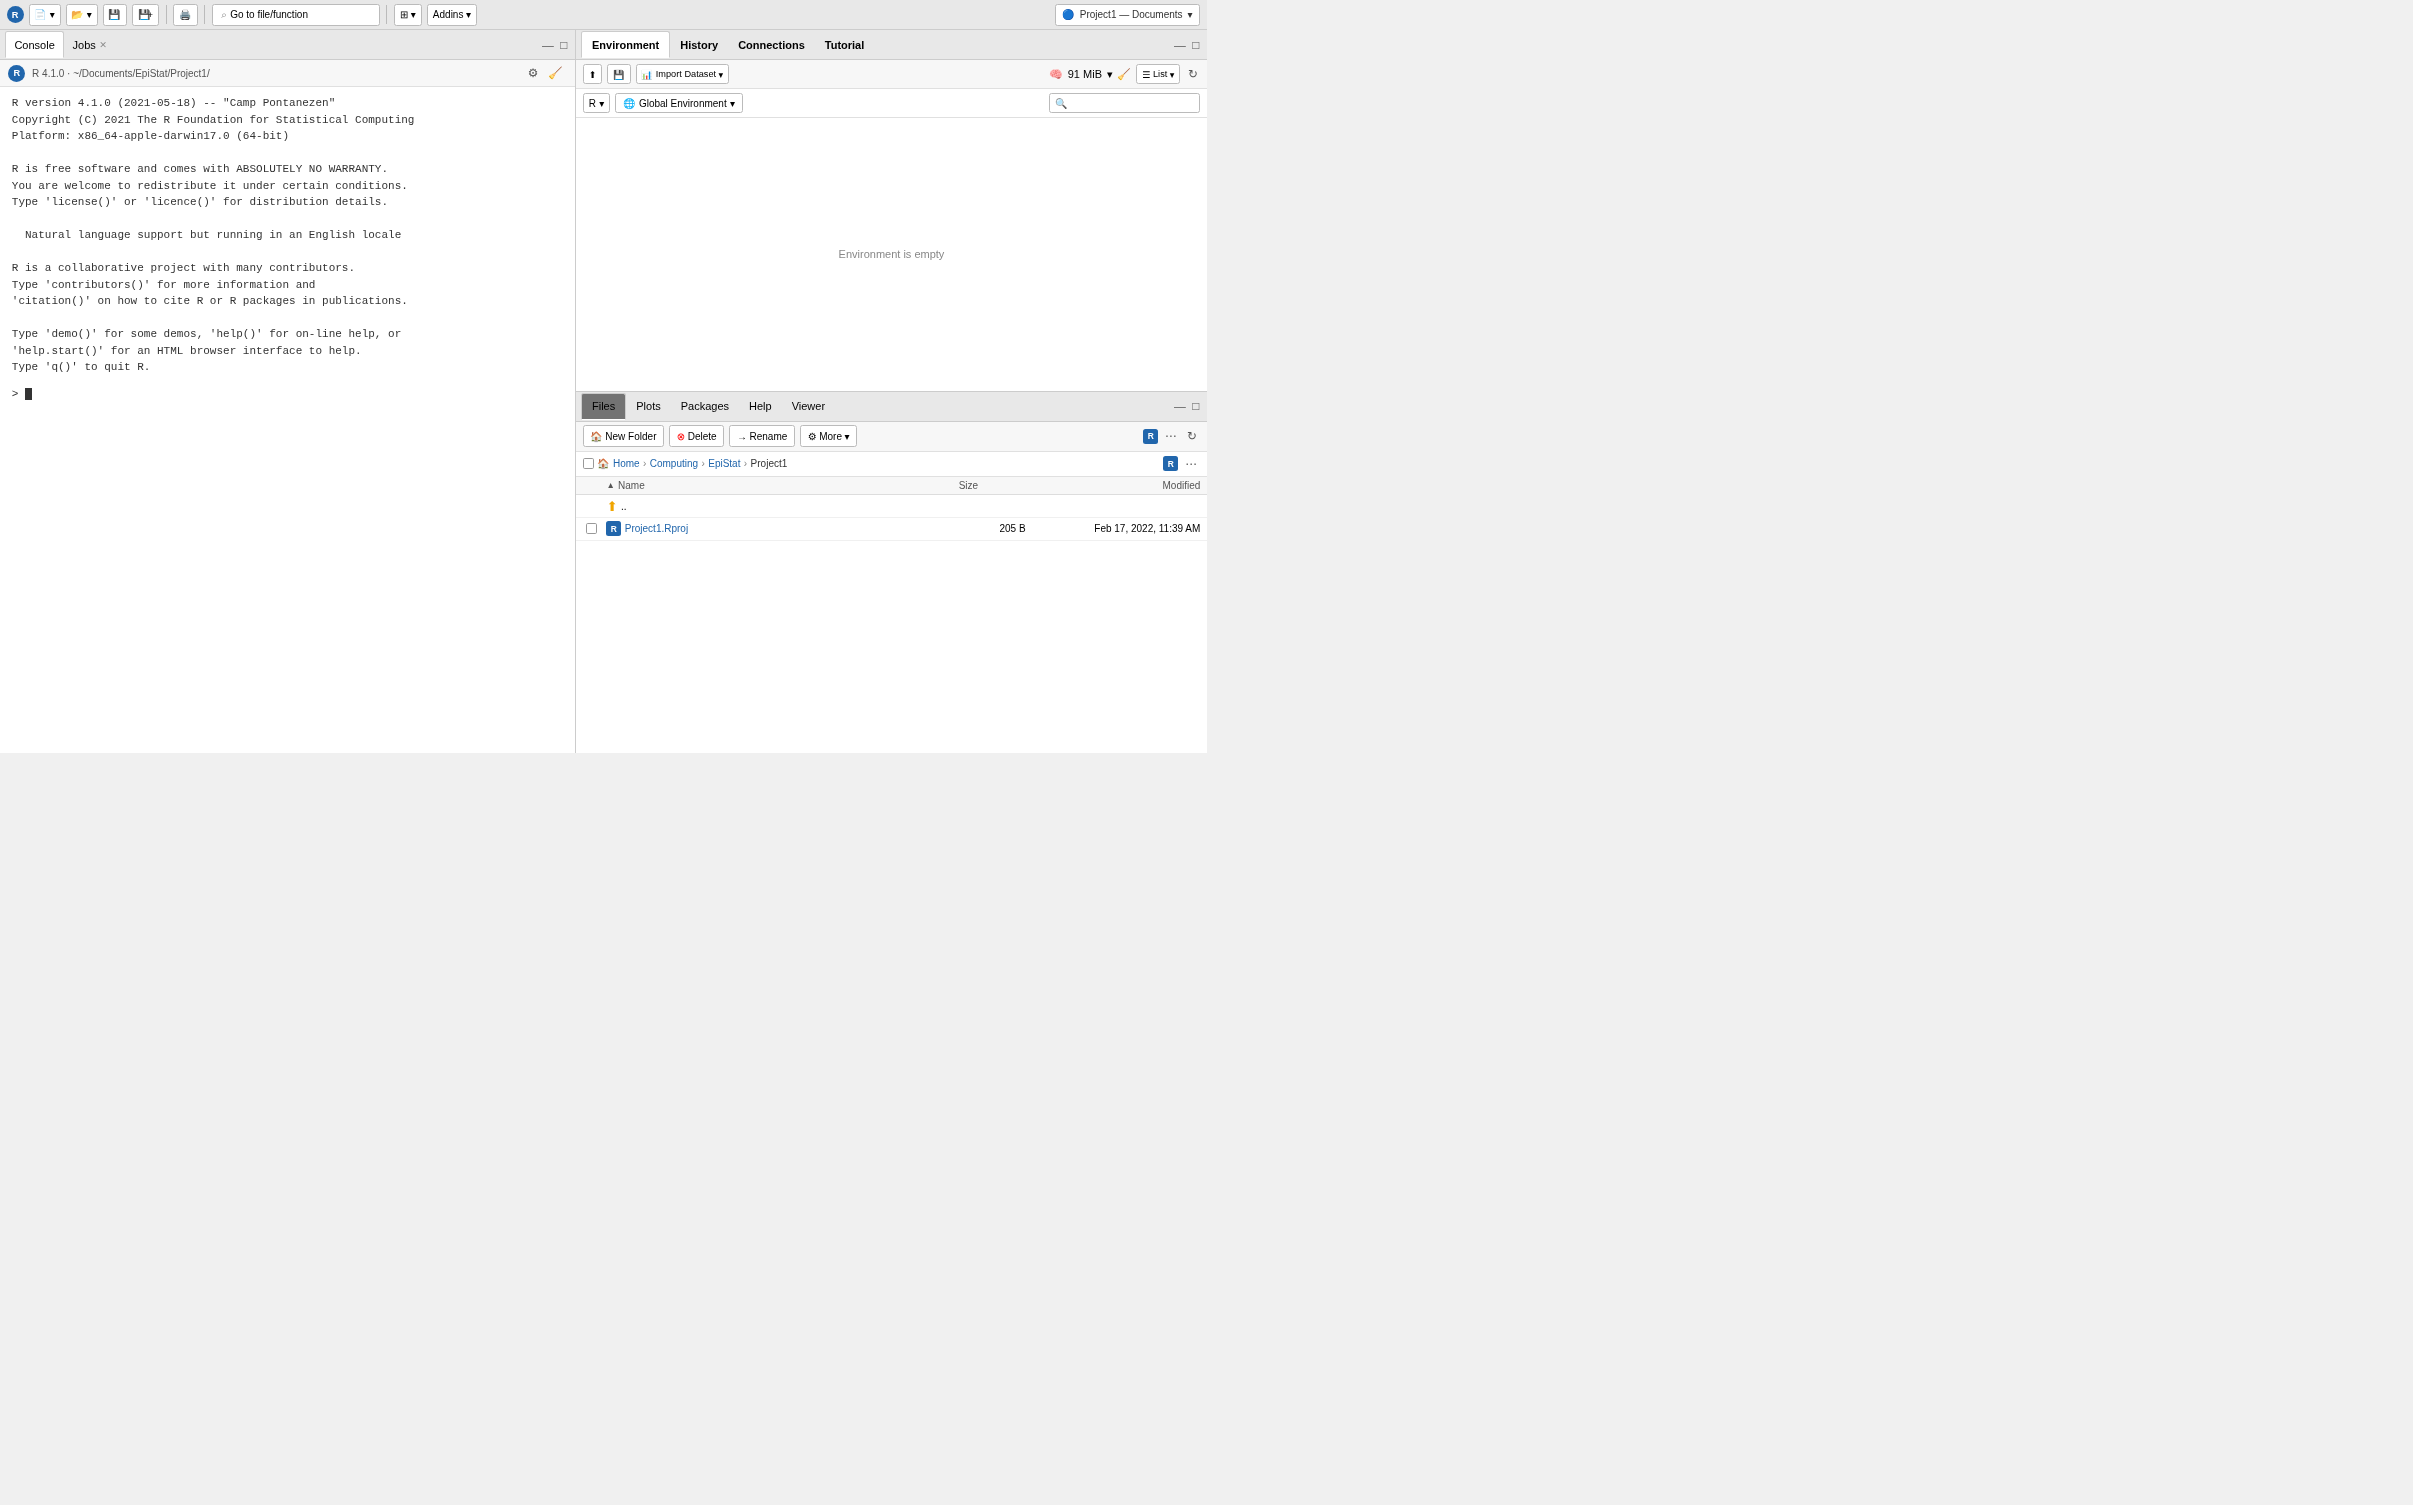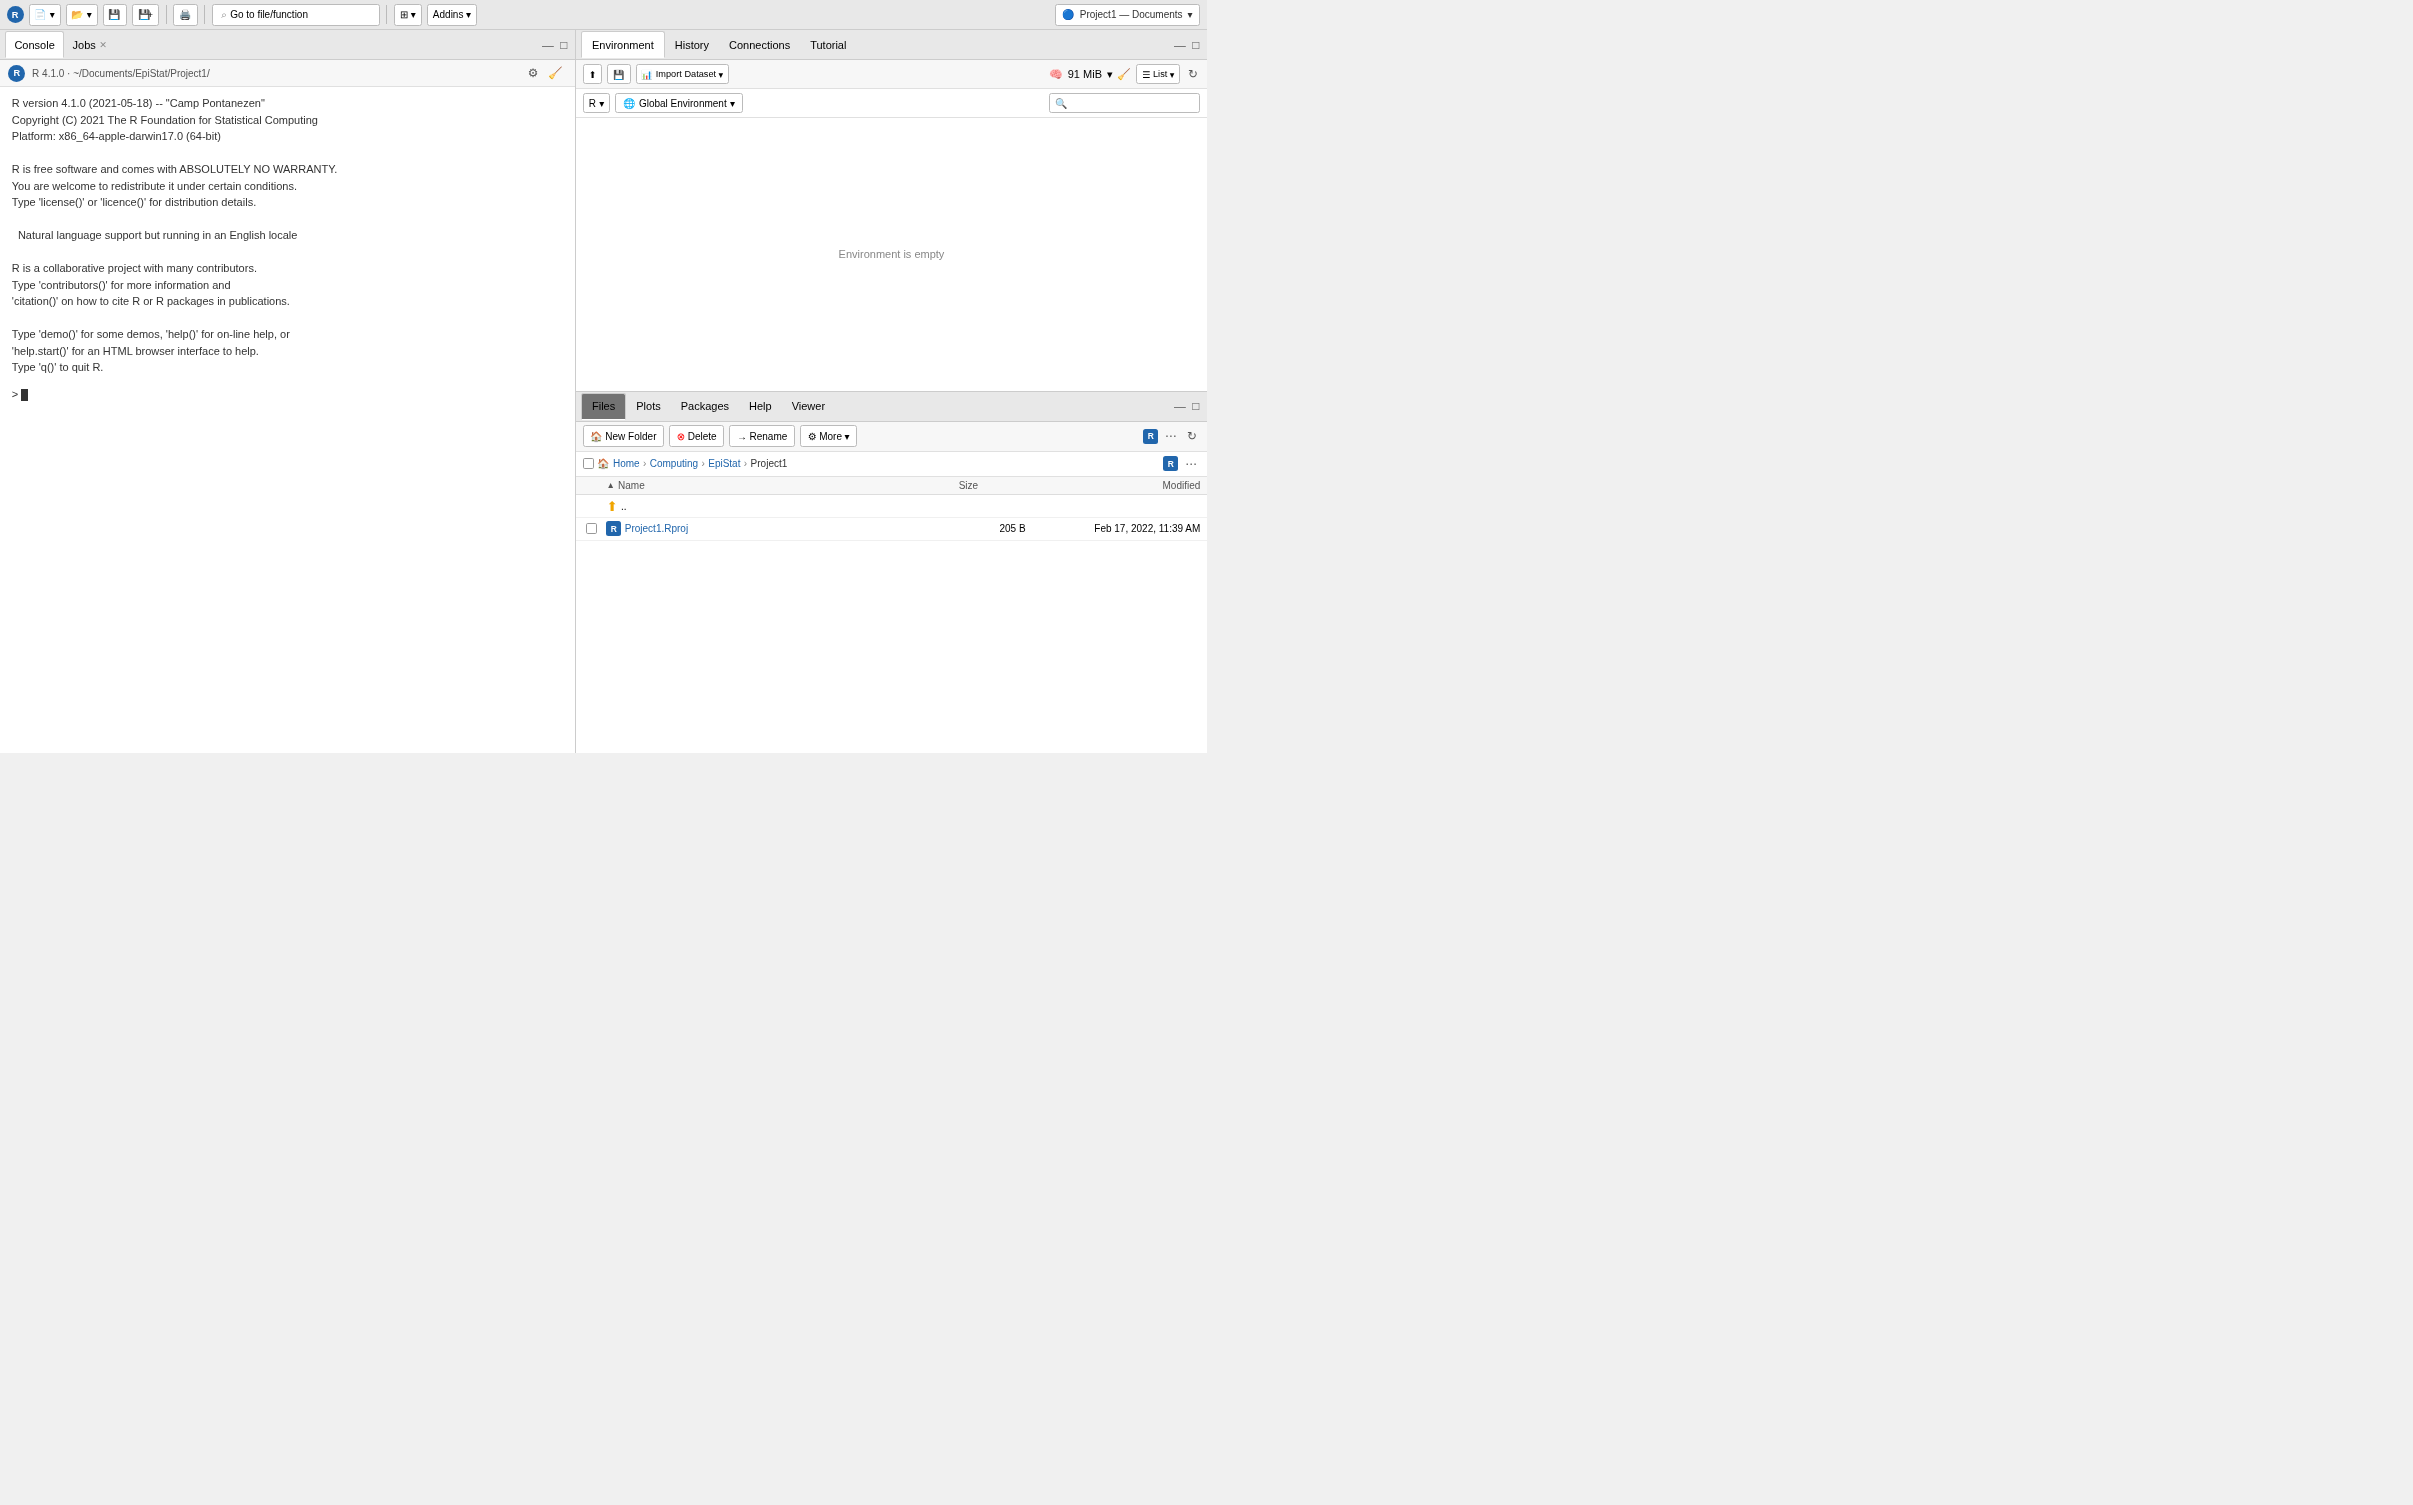--- a/index.html
+++ b/index.html
@@ -146,21 +146,21 @@
       font-size: 9.2px;
       font-weight: bold;
     }
     .console-path {
       font-size: 10px;
       color: #555;
     }
     .console-body {
       flex: 1;
       padding: 8.4px 11.8px;
-      font-family: Liberation Sans, sans-serif;
+      font-family: Liberation Mono, monospace;
       font-size: 11px;
       line-height: 1.5;
       color: #333;
       overflow-y: auto;
       background: #fff;
     }
     .console-body .prompt {
       color: #333;
     }
     .cursor {
@@ -188,20 +188,21 @@
       height: 30px;
       padding: 0 5px;
     }
     .env-tab {
       padding: 3.4px 10px;
       font-size: 11px;
       cursor: pointer;
       height: 27px;
       display: flex;
       align-items: center;
+      font-weight: bold;
     }
     .env-tab.active {
       background: #fff;
       border: 0.8px solid #ccc;
       border-bottom: 0.8px solid #fff;
       margin-bottom: -0.8px;
       border-radius: 2.5px 2.5px 0 0;
     }
     .env-toolbar {
       display: flex;

